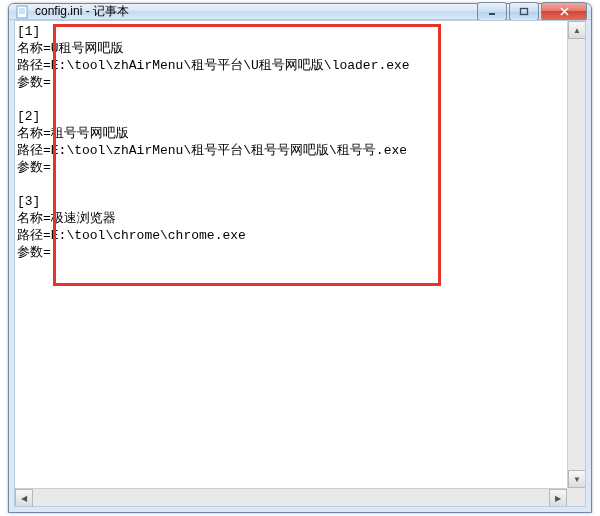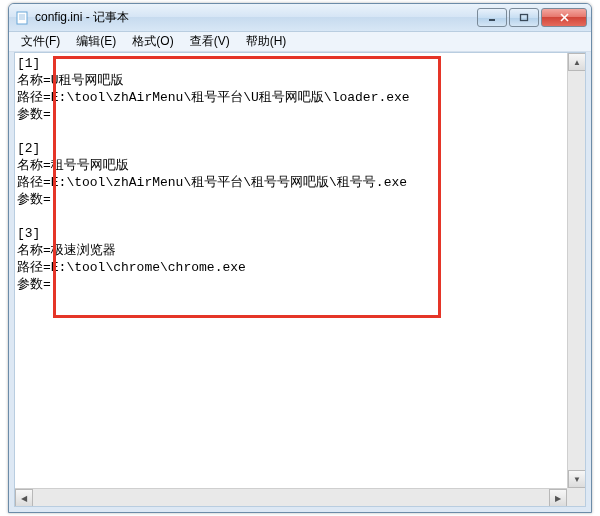--- a/index.html
+++ b/index.html
@@ -16,21 +16,21 @@
       height: 510px;
       margin: 3px 8px 3px 8px;
       background: #dde8f4;
       border: 1px solid #6b8ba8;
       border-radius: 6px 6px 0 0;
       display: flex;
       flex-direction: column;
       box-shadow: 0 0 3px rgba(0,0,0,0.3);
     }
     .titlebar {
-      height: 28px;
+      height: 16px;
       background: linear-gradient(to bottom, #eaf3fb 0%, #d6e5f5 48%, #c7dbef 50%, #d8e7f6 100%);
       border-radius: 5px 5px 0 0;
       display: flex;
       align-items: center;
       padding: 0 4px 0 6px;
       border-bottom: 1px solid #b9cde0;
     }
     .title-icon {
       width: 16px; height: 16px;
       display: inline-flex; align-items: center; justify-content: center;
@@ -144,27 +144,20 @@
       </div>
       <div class="win-btn close">
         <svg width="11" height="11">
             <line x1="2" y1="2" x2="9" y2="9" stroke="#fff" stroke-width="1.6"></line>
             <line x1="9" y1="2" x2="2" y2="9" stroke="#fff" stroke-width="1.6"></line>
           </svg>
       </div>
     </div>
   </div>
 
-  <div class="menubar">
-    <div class="menu-item">文件(F)</div>
-    <div class="menu-item">编辑(E)</div>
-    <div class="menu-item">格式(O)</div>
-    <div class="menu-item">查看(V)</div>
-    <div class="menu-item">帮助(H)</div>
-  </div>
 
   <div class="client">
     <div class="editor">[1]
 名称=U租号网吧版
 路径=E:\tool\zhAirMenu\租号平台\U租号网吧版\loader.exe
 参数=
 
 [2]
 名称=租号号网吧版
 路径=E:\tool\zhAirMenu\租号平台\租号号网吧版\租号号.exe

